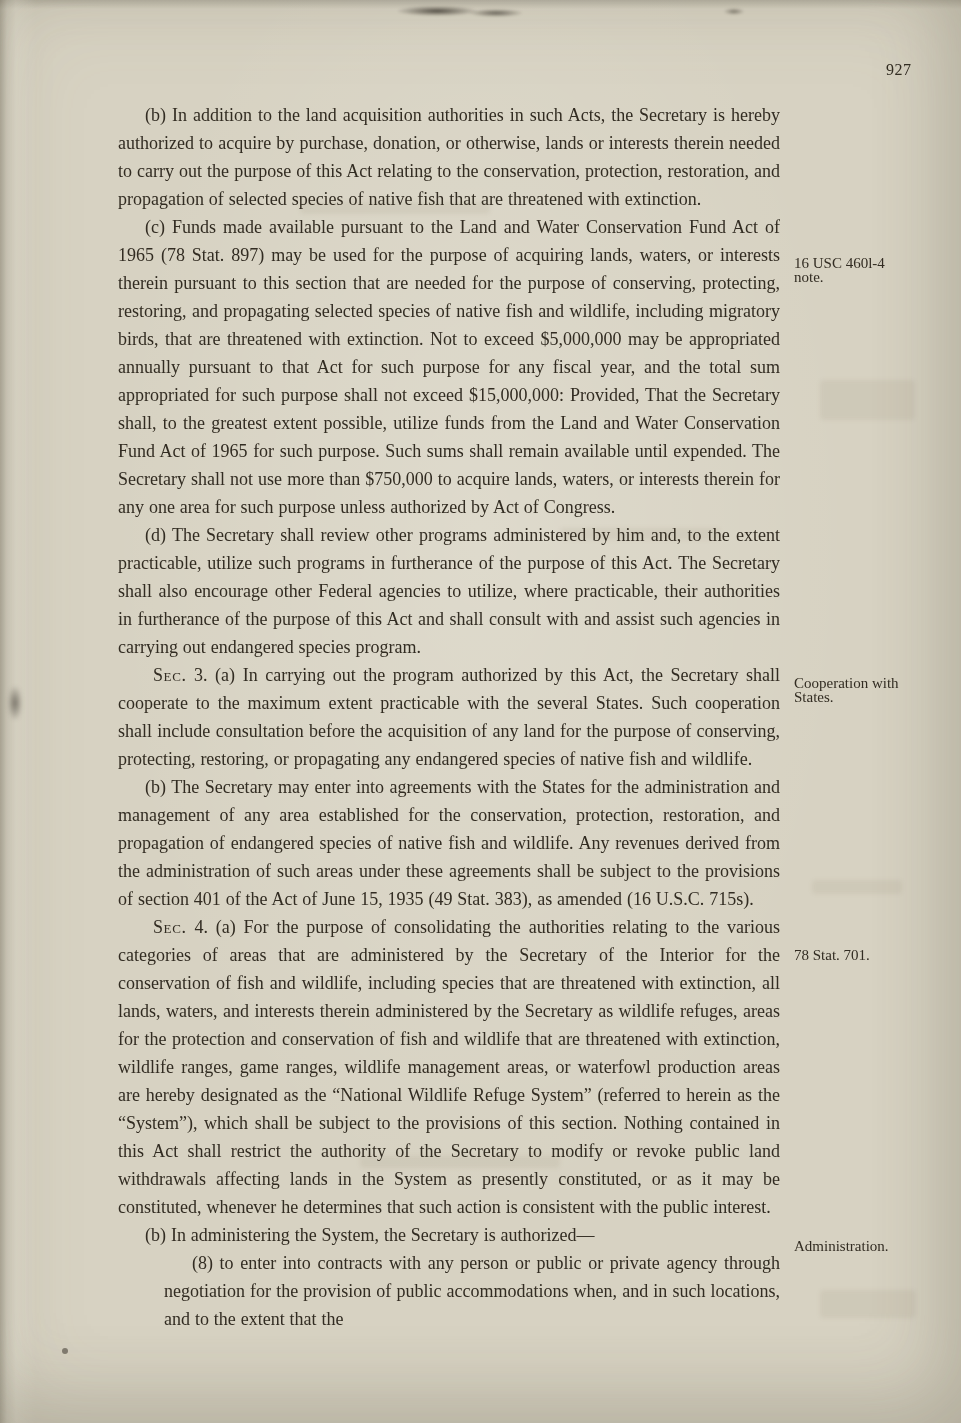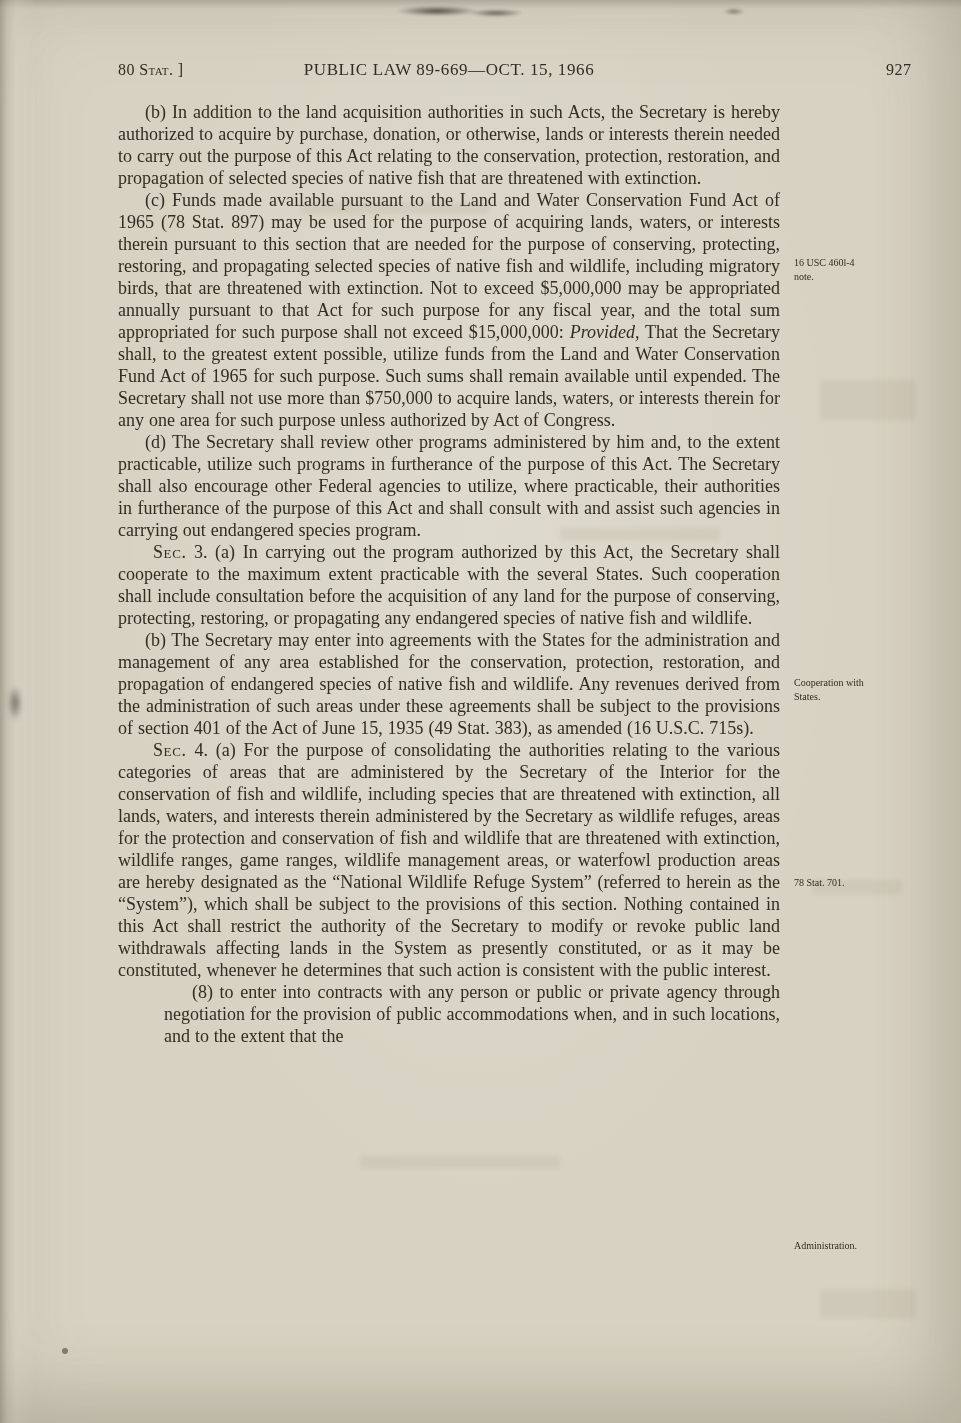--- a/index.html
+++ b/index.html
@@ -31,32 +31,32 @@
   }
   .header .title{
     display:block; width:100%; text-align:center;
     font-size:17px; letter-spacing:.6px;
   }
   .pagenum{
     position:absolute; top:61px; left:886px; font-size:16px; letter-spacing:.5px;
   }
   .text-body{
     position:absolute; top:101px; left:118px; width:662px;
-    font-size:18px; line-height:22px;
+    font-size:18px; line-height:28px;
     text-align:justify;
     hyphens:auto; -webkit-hyphens:auto;
     word-spacing:.4px;
   }
   .para{margin:0; text-indent:27px;}
   .para.sub{margin-left:46px; text-indent:28px;}
   .sc{font-variant:small-caps; letter-spacing:.6px;margin-left:8px;}
-  .i{font-style:italic;}
+  .i{}
   .margin-note{
     position:absolute; left:794px; width:134px;
-    font-size:10px; line-height:14px;
+    font-size:15px; line-height:14px;
     white-space:pre-line;
     color:var(--ink);
   }
   
   .smudge{position:absolute; pointer-events:none;}
   .smudge-top-a{left:398px; top:6px; width:78px; height:10px;
     background:radial-gradient(ellipse, rgba(55,50,42,.80) 0%, rgba(55,50,42,0) 75%); filter:blur(1px);}
   .smudge-top-b{left:470px; top:9px; width:52px; height:8px;
     background:radial-gradient(ellipse, rgba(55,50,42,.65) 0%, rgba(55,50,42,0) 75%); filter:blur(1px);}
   .smudge-top-c{left:724px; top:8px; width:20px; height:7px;
@@ -71,41 +71,38 @@
   .ghost-3{left:560px; top:528px; width:160px; height:12px;}
   .ghost-4{left:812px; top:880px; width:90px; height:14px;}
   .ghost-5{left:360px; top:1156px; width:200px; height:12px;}
   .ghost-6{left:820px; top:1290px; width:96px; height:28px;}
 </style>
 </head>
 <body>
 
 <div class="page">
 
-  <div class="header">
-    <span class="stat">80 Stat. ]</span>
-    <span class="title">PUBLIC LAW 89-669—OCT. 15, 1966</span>
-  </div>
   <span class="pagenum">927</span>
 
   <div class="text-body">
       <p class="para"><span>(b) In addition to the land acquisition authorities in such Acts, the Secretary is hereby authorized to acquire by purchase, donation, or otherwise, lands or interests therein needed to carry out the purpose of this Act relating to the conservation, protection, restoration, and propagation of selected species of native fish that are threatened with extinction.</span></p>
       <p class="para"><span>(c) Funds made available pursuant to the Land and Water Conservation Fund Act of 1965 (78 Stat. 897) may be used for the purpose of acquiring lands, waters, or interests therein pursuant to this section that are needed for the purpose of conserving, protecting, restoring, and propagating selected species of native fish and wildlife, including migratory birds, that are threatened with extinction. Not to exceed $5,000,000 may be appropriated annually pursuant to that Act for such purpose for any fiscal year, and the total sum appropriated for such purpose shall not exceed $15,000,000: </span><span class="i">Provided</span><span>, That the Secretary shall, to the greatest extent possible, utilize funds from the Land and Water Conservation Fund Act of 1965 for such purpose. Such sums shall remain available until expended. The Secretary shall not use more than $750,000 to acquire lands, waters, or interests therein for any one area for such purpose unless authorized by Act of Congress.</span></p>
       <p class="para"><span>(d) The Secretary shall review other programs administered by him and, to the extent practicable, utilize such programs in furtherance of the purpose of this Act. The Secretary shall also encourage other Federal agencies to utilize, where practicable, their authorities in furtherance of the purpose of this Act and shall consult with and assist such agencies in carrying out endangered species program.</span></p>
       <p class="para"><span class="sc">Sec.</span><span> 3. (a) In carrying out the program authorized by this Act, the Secretary shall cooperate to the maximum extent practicable with the several States. Such cooperation shall include consultation before the acquisition of any land for the purpose of conserving, protecting, restoring, or propagating any endangered species of native fish and wildlife.</span></p>
       <p class="para"><span>(b) The Secretary may enter into agreements with the States for the administration and management of any area established for the conservation, protection, restoration, and propagation of endangered species of native fish and wildlife. Any revenues derived from the administration of such areas under these agreements shall be subject to the provisions of section 401 of the Act of June 15, 1935 (49 Stat. 383), as amended (16 U.S.C. 715s).</span></p>
       <p class="para"><span class="sc">Sec.</span><span> 4. (a) For the purpose of consolidating the authorities relating to the various categories of areas that are administered by the Secretary of the Interior for the conservation of fish and wildlife, including species that are threatened with extinction, all lands, waters, and interests therein administered by the Secretary as wildlife refuges, areas for the protection and conservation of fish and wildlife that are threatened with extinction, wildlife ranges, game ranges, wildlife management areas, or waterfowl production areas are hereby designated as the “National Wildlife Refuge System” (referred to herein as the “System”), which shall be subject to the provisions of this section. Nothing contained in this Act shall restrict the authority of the Secretary to modify or revoke public land withdrawals affecting lands in the System as presently constituted, or as it may be constituted, whenever he determines that such action is consistent with the public interest.</span></p>
+      <p class="para"><span>(b) In administering the System, the Secretary is authorized—</span></p>
       <p class="para sub"><span>(8) to enter into contracts with any person or public or private agency through negotiation for the provision of public accommodations when, and in such locations, and to the extent that the</span></p>
     </div>
 
   <div class="margin-note" style="top:256px">16 USC 460l-4
 note.</div>
   <div class="margin-note" style="top:676px">Cooperation with
 States.</div>
-  <div class="margin-note" style="top:876px">78 Stat. 701.</div>
+  <div class="margin-note" style="top:948px">78 Stat. 701.</div>
   <div class="margin-note" style="top:1239px">Administration.</div>
 
   <div class="smudge smudge-top-a"></div>
   <div class="smudge smudge-top-b"></div>
   <div class="smudge smudge-top-c"></div>
   <div class="smudge smudge-left-edge"></div>
   <div class="smudge smudge-dot"></div>
   <div class="ghost ghost-1"></div>
   <div class="ghost ghost-2"></div>
   <div class="ghost ghost-3"></div>

